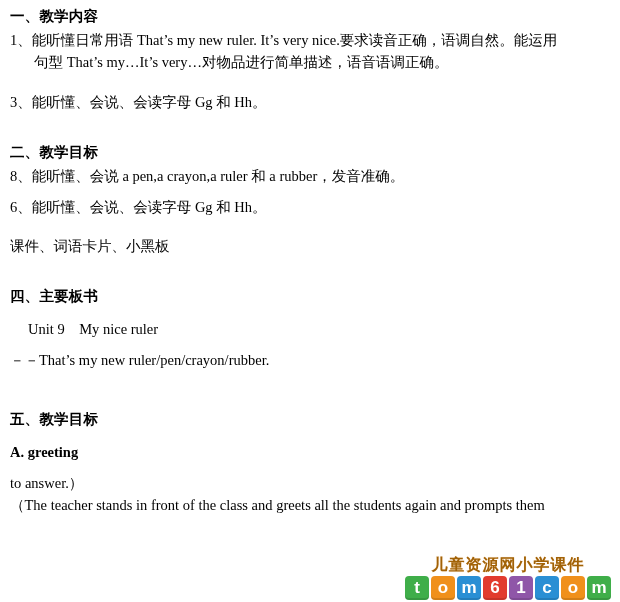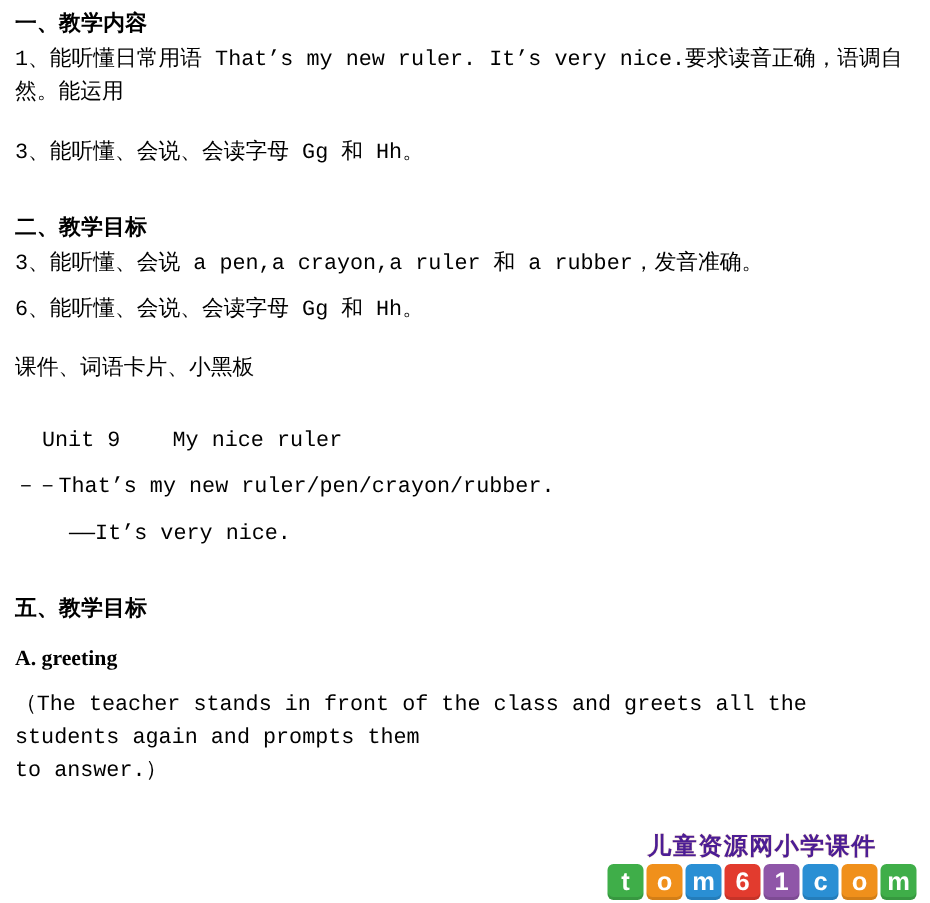--- a/index.html
+++ b/index.html
@@ -34,21 +34,20 @@
     margin: 12px 0 2px 0;
     letter-spacing: 0.2px;
   }
   .heading.first { margin-top: 0; }
 
   .para {
     font-size: 14.5px;
     line-height: 1.52;
     margin: 0;
     white-space: pre-wrap;
-    font-family: Liberation Mono, monospace;
   }
   .para.indent1 { padding-left: 24px; }
   .para.indent2 { padding-left: 18px; }
   .para.indent3 { padding-left: 36px; }
 
   .spacer-sm { height: 9px; }
   .spacer-lg { height: 17px; }
 
   .bold {
     font-weight: bold;
@@ -61,21 +60,21 @@
     right: 6px;
     bottom: 2px;
     width: 212px;
     text-align: center;
     pointer-events: none;
   }
   .wm-title {
     font-family: "Liberation Serif", "DejaVu Serif", serif;
     font-weight: bold;
     font-size: 16px;
-    color: #4c1d95;
+    color: #a16207;
     letter-spacing: 1px;
     line-height: 1.1;
     text-shadow: 0 0 1px #ffd9b0;
   }
   .wm-blocks {
     display: flex;
     gap: 2px;
     justify-content: center;
     margin-top: 2px;
   }
@@ -102,52 +101,53 @@
   .c7 { background: #3fae49; }
 </style>
 </head>
 <body>
 
 <div class="page">
   <div class="doc">
 
     <div class="heading first">一、教学内容</div>
     <div class="para">1、能听懂日常用语 That’s my new ruler. It’s very nice.要求读音正确，语调自然。能运用</div>
+    <div class="para indent1">句型 That’s my…It’s very…对物品进行简单描述，语音语调正确。</div>
     <div class="spacer-sm"></div>
     <div class="spacer-sm"></div>
     <div class="para">3、能听懂、会说、会读字母 Gg 和 Hh。</div>
 
     <div class="spacer-lg"></div>
 
     <div class="heading">二、教学目标</div>
-    <div class="para">3、能听懂、会说 a pen,a crayon,a ruler 和 a rubber，发音准确。</div>
+    <div class="para">8、能听懂、会说 a pen,a crayon,a ruler 和 a rubber，发音准确。</div>
     <div class="spacer-sm"></div>
     <div class="para">6、能听懂、会说、会读字母 Gg 和 Hh。</div>
 
     <div class="spacer-lg"></div>
 
     <div class="para">课件、词语卡片、小黑板</div>
 
     <div class="spacer-lg"></div>
 
+    <div class="heading">四、主要板书</div>
     <div class="spacer-sm"></div>
     <div class="para indent2">Unit 9    My nice ruler</div>
     <div class="spacer-sm"></div>
     <div class="para">－－That’s my new ruler/pen/crayon/rubber.</div>
     <div class="spacer-sm"></div>
-    <div class="para indent3">——It’s very nice.</div>
 
     <div class="spacer-lg"></div>
 
     <div class="heading">五、教学目标</div>
     <div class="spacer-sm"></div>
     <div class="para bold">A. greeting</div>
     <div class="spacer-sm"></div>
+    <div class="para">to answer.）</div>
     <div class="para">（The teacher stands in front of the class and greets all the students again and prompts them</div>
-    <div class="para">to answer.）</div>
     <div class="spacer-sm"></div>
 
   </div>
 
   <div class="watermark">
     <div class="wm-title">儿童资源网小学课件</div>
     <div class="wm-blocks">
       <span class="c0">t</span>
       <span class="c1">o</span>
       <span class="c2">m</span>

